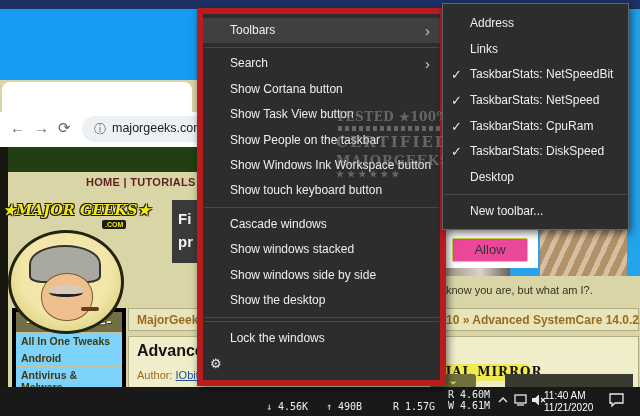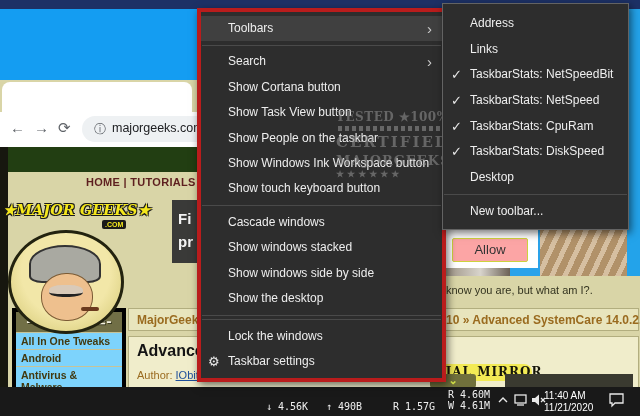--- a/index.html
+++ b/index.html
@@ -26,21 +26,21 @@
   #url-info{left:94px;top:121px;font-size:12px;color:#5f6368;}
   #url-text{left:112px;top:121px;font-size:12.5px;color:#202124;white-space:nowrap;}
 
   
   #page-bg{left:0;top:147px;width:640px;height:269px;background:#d9d5a7;}
   #page-left-dark{left:0;top:147px;width:8px;height:269px;background:#17170f;}
   #green-header{left:8px;top:147px;width:437px;height:25px;background:#223e12;}
   #site-nav{left:86px;top:176px;font-size:11px;font-weight:bold;color:#5e1f1f;letter-spacing:.3px;}
   #blue-ad{left:430px;top:147px;width:210px;height:129px;background:#2aa2e9;}
   #allow-card{left:436px;top:210px;width:102px;height:58px;background:#ffffff;}
-  #allow-btn{left:452px;top:238px;width:74px;height:22px;background:#fca5a5;border:1px solid #cdd23e;
+  #allow-btn{left:452px;top:238px;width:74px;height:22px;background:#ec4899;border:1px solid #cdd23e;
      text-align:center;font-size:13px;color:#333;line-height:22px;border-radius:2px;}
   #person-photo{left:436px;top:268px;width:74px;height:8px;background:linear-gradient(90deg,#8a7f6e,#d8d4cc 60%,#6b6156);}
   #sacks-photo{left:540px;top:210px;width:93px;height:66px;background:#c4a478;
      background-image:repeating-linear-gradient(115deg, rgba(255,255,255,.3) 0 5px, rgba(120,90,60,.25) 5px 12px);}
   #tagline-row{left:420px;top:276px;width:220px;height:26px;background:#d9d5a7;}
   #tagline-text{left:446px;top:284px;font-size:11px;color:#33331f;white-space:nowrap;}
 
   #logo-wrap{left:0;top:178px;width:145px;height:132px;z-index:5;margin-top:20px;}
   #logo-text{position:absolute;left:3px;top:3px;font-family:"DejaVu Serif",serif;font-weight:bold;
      font-style:italic;font-size:14.5px;color:#f4e71c;white-space:nowrap;
@@ -85,21 +85,21 @@
   #taskbar{left:0;top:387px;width:640px;height:29px;background:#191919;z-index:10;}
   .tbstat{position:absolute;font-family:"DejaVu Sans Mono",monospace;font-size:10px;color:#efefef;white-space:nowrap;}
   #stat-disk{left:448px;top:2px;line-height:11px;}
   #stat-netdown{left:266px;top:14px;text-align:center;} #stat-netup{left:326px;top:14px;} #stat-ram{left:393px;top:14px;}
   .tray-icon{position:absolute;top:6px;color:#e8e8e8;}
   #tray-chevron{left:497px;} #tray-network{left:514px;} #tray-volume{left:531px;}
   #tray-clock{left:544px;top:3px;width:56px;font-size:10px;line-height:11.5px;color:#ffffff;}
   #tray-action{left:608px;top:5px;}
 
   
-  #context-menu{left:197px;top:8px;width:249px;background:#2d2d2d;border:4px solid #b91c1c;
+  #context-menu{left:197px;top:8px;width:249px;background:#2d2d2d;border:6px solid #b91c1c;
      box-sizing:border-box;padding:4px 0 3px 0;z-index:20;box-shadow:2px 3px 8px rgba(0,0,0,.55);}
   .menu-item{position:relative;height:25.4px;line-height:25.4px;color:#eeeeee;font-size:12px;
      padding-left:27px;white-space:nowrap;}
   .menu-item.hl{background:#404040;}
   .menu-sep{height:1px;background:#4a4a4a;margin:3.5px 1px;}
   .menu-chevron{position:absolute;right:10px;top:0;font-size:15px;color:#cccccc;}
   .menu-gear{position:absolute;left:7px;top:0;font-size:13px;color:#e8e8e8;}
   .menu-check{position:absolute;left:8px;top:0;font-size:13px;color:#e8e8e8;}
 
   #submenu{left:442px;top:3px;width:187px;background:#2d2d2d;border:1px solid #636363;
@@ -244,21 +244,20 @@
     <div class="menu-sep"></div>
     <div class="menu-item">Cascade windows</div>
     <div class="menu-item">Show windows stacked</div>
     <div class="menu-item">Show windows side by side</div>
     <div class="menu-item">Show the desktop</div>
     <div class="menu-sep"></div>
     <div class="menu-sep"></div>
     <div class="menu-item">Lock the windows</div>
     <div class="menu-item">
       <span class="menu-gear">⚙</span>
-      <span>Taskbar settings</span>
     </div>
   </div>
 
   <div class="abs" id="watermark">
     <div id="wm-line1">TESTED ★100% CLEAN★</div>
     <div id="wm-bars"></div>
     <div id="wm-line2">CERTIFIED</div>
     <div id="wm-line3">MAJORGEEKS.COM</div>
     <div id="wm-line4">★★★★★★</div>
   </div>

